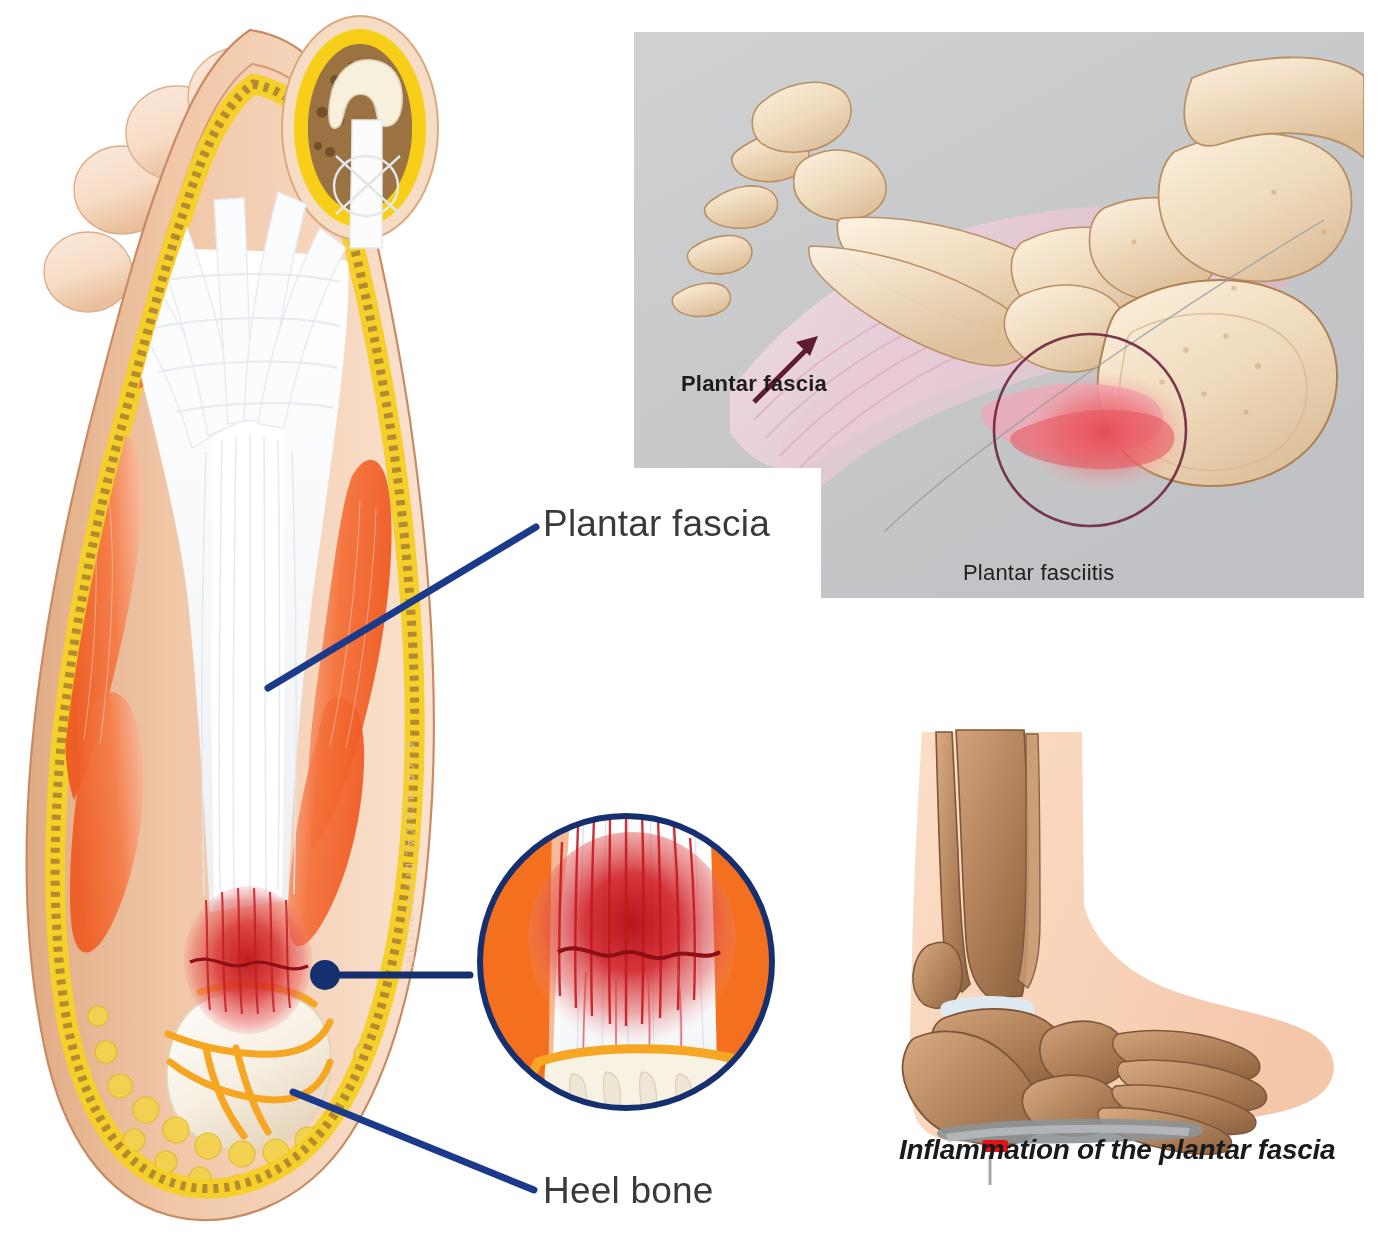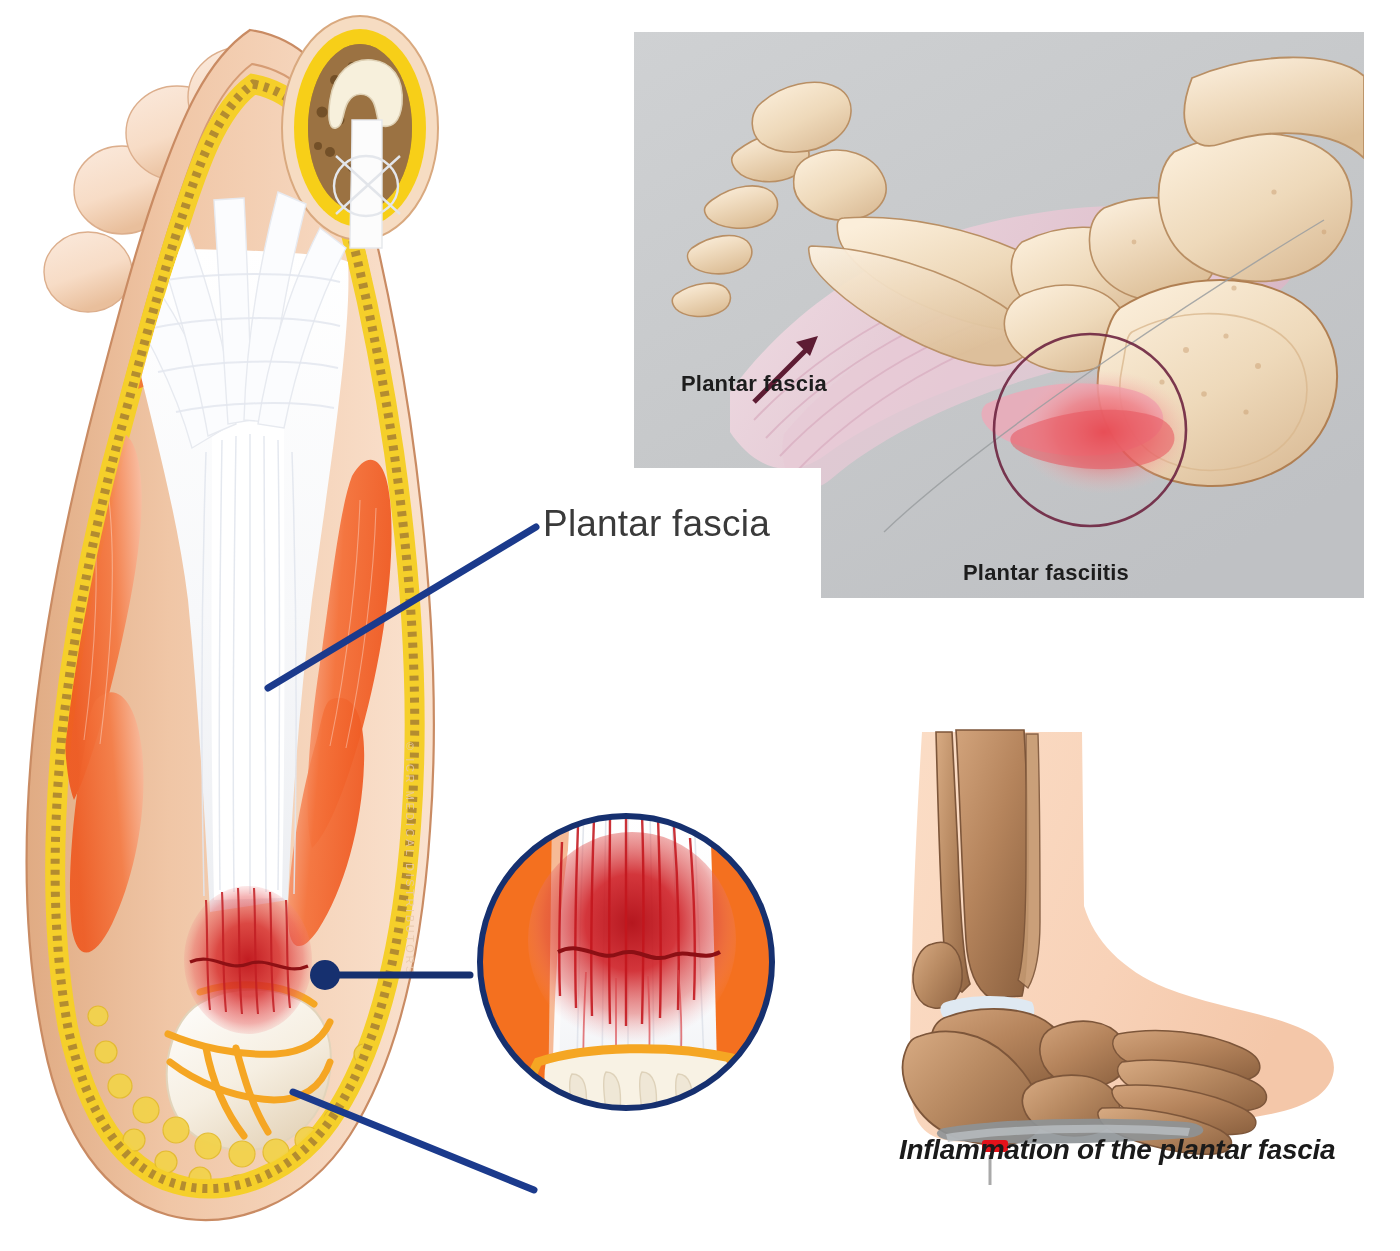--- a/index.html
+++ b/index.html
@@ -27,21 +27,21 @@
   }
   #label-inflammation-tearing{
     left:443px;top:729px;width:400px;text-align:center;
     font-size:34px;line-height:1.18;font-weight:400;color:#3a3a3a;
     white-space:normal;
   }
   #label-inset-plantar-fascia{
     left:681px;top:371px;font-size:22px;font-weight:bold;color:#1d1d1d;
   }
   #label-inset-plantar-fasciitis{
-    left:963px;top:560px;font-size:22px;font-weight:bold;color:#1d1d1d;
+    left:963px;top:560px;font-size:22px;font-weight:normal;color:#1d1d1d;
   }
   #caption-inflammation-plantar-fascia{
     left:899px;top:1134px;font-size:28px;font-weight:bold;font-style:italic;
     color:#1a1a1a;letter-spacing:-0.3px;
   }
   .watermark{
     position:absolute;left:416px;top:742px;
     font-size:11px;letter-spacing:2.6px;color:#e8c9ad;opacity:.85;
     font-family:"Liberation Sans", sans-serif;
     transform:rotate(90deg);transform-origin:0 0;white-space:nowrap;
@@ -552,20 +552,21 @@
              C224,404 122,406 62,416 Z" fill="#b9bec2" opacity=".8"></path>
     <rect x="96" y="414" width="26" height="12" rx="3" fill="#e3121a"></rect>
   </svg>
 
   <svg class="abs" style="left:980px;top:1155px;pointer-events:none;" width="20" height="42">
     <line x1="10" y1="0" x2="10" y2="30" stroke="#a9a9a9" stroke-width="3"></line>
   </svg>
 
   <div class="lbl" id="label-plantar-fascia-main">Plantar fascia</div>
 
+  <div class="lbl" id="label-heel-bone">Heel bone</div>
 
 
   <div class="lbl" id="label-inset-plantar-fascia">Plantar fascia</div>
 
   <div class="lbl" id="label-inset-plantar-fasciitis">Plantar fasciitis</div>
 
   <div class="lbl" id="caption-inflammation-plantar-fascia">Inflammation of the plantar fascia</div>
 
 </div>
 

